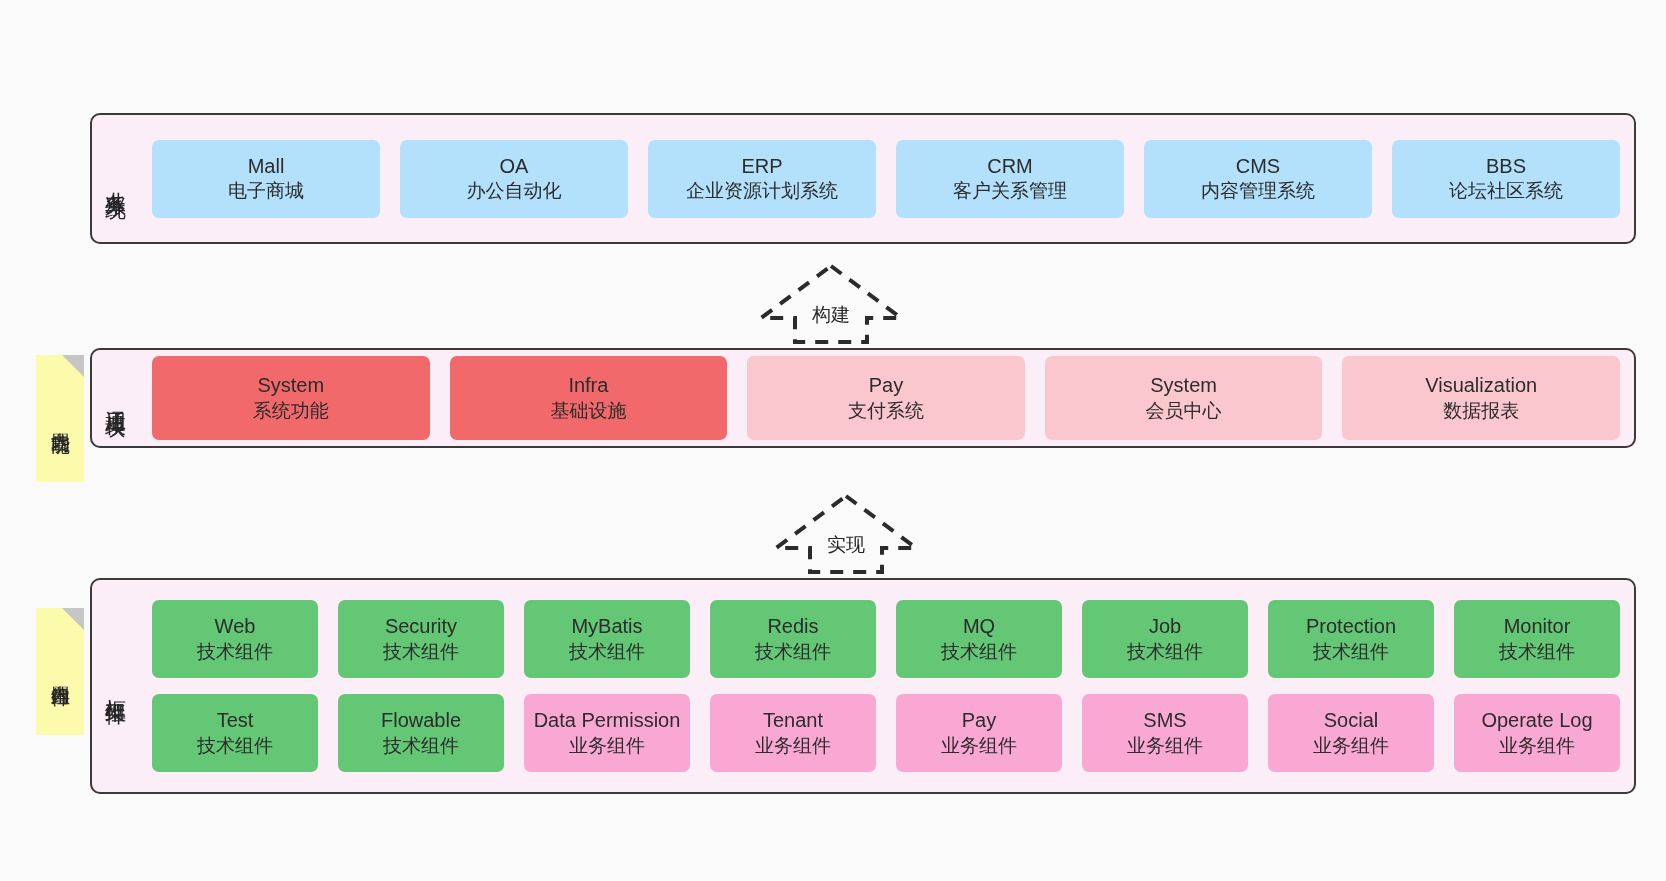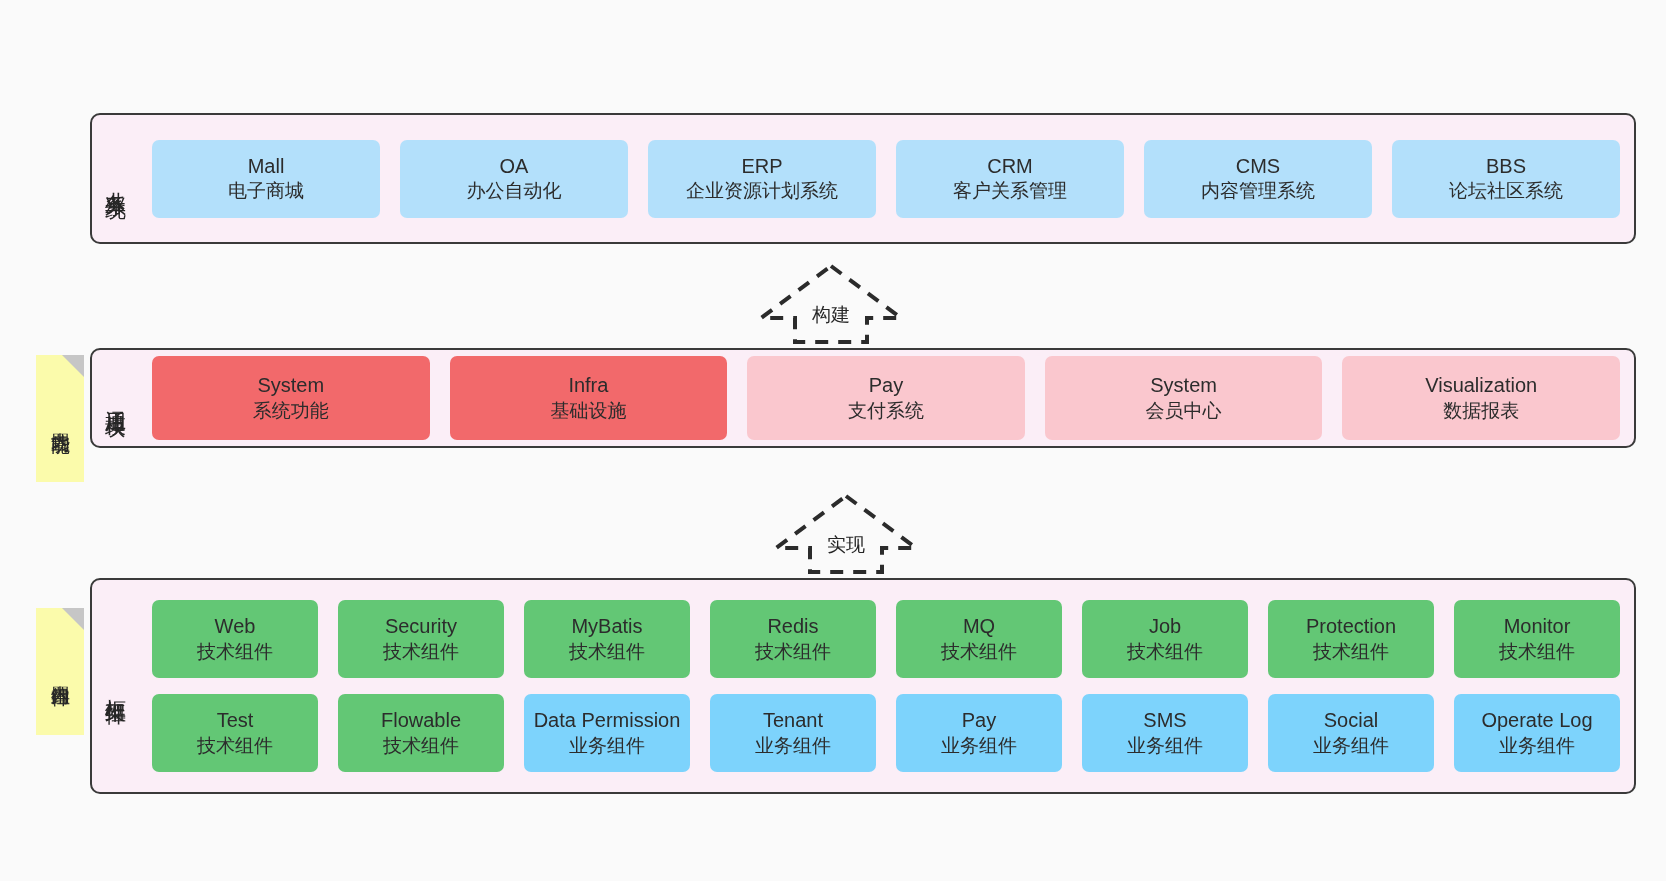--- a/index.html
+++ b/index.html
@@ -64,21 +64,21 @@
 
   .h-biz   { height: 78px; }
   .h-mod   { height: 84px; }
   .h-comp  { height: 78px; }
 
   
   .c-blue       { background: #b3e0fb; }
   .c-red        { background: #f2696b; }
   .c-pink       { background: #fac7ce; }
   .c-green      { background: #63c775; }
-  .c-lightgreen { background: #7dd3fc; }
+  .c-lightgreen { background: #f9a8d4; }
 
   
   .note {
     position: absolute;
     background: #fbfbab;
     display: flex;
     align-items: center;
     justify-content: center;
     font-size: 19px;
     color: #262626;

